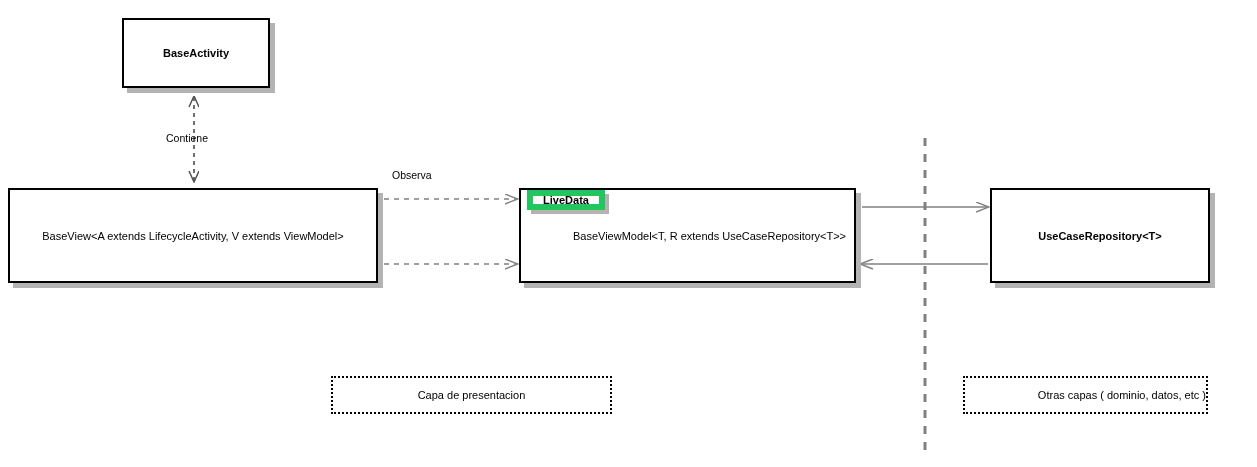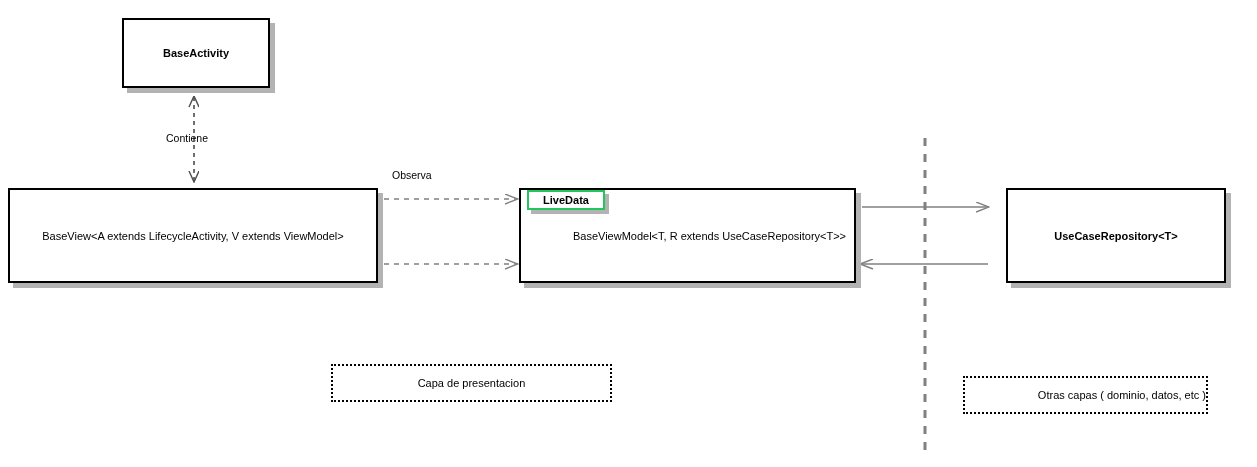--- a/index.html
+++ b/index.html
@@ -38,21 +38,21 @@
   }
   .uml-box.bold .box-label {
     font-weight: bold;
   }
 
   
   .tab-box {
     position: absolute;
     box-sizing: border-box;
     background: #ffffff;
-    border: 2px solid #22c55e;
+    border: 6px solid #22c55e;
     box-shadow: 4px 4px 0 0 #b3b3b3;
     display: flex;
     align-items: center;
     justify-content: center;
   }
   .tab-box .tab-label {
     font-size: 11px;
     font-weight: bold;
     color: #000000;
     white-space: nowrap;
@@ -136,34 +136,34 @@
   </div>
 
   <div class="uml-box" style="left:8px; top:188px; width:370px; height:95px;">
     <span class="box-label">BaseView&lt;A extends LifecycleActivity, V extends ViewModel&gt;</span>
   </div>
 
   <div class="uml-box" style="left:519px; top:188px; width:337px; height:95px;padding-left:44px;">
     <span class="box-label">BaseViewModel&lt;T, R extends UseCaseRepository&lt;T&gt;&gt;</span>
   </div>
 
-  <div class="uml-box bold" style="left:990px; top:188px; width:220px; height:95px;margin-left:16px;">
+  <div class="uml-box bold" style="left:990px; top:188px; width:220px; height:95px;">
     <span class="box-label">UseCaseRepository&lt;T&gt;</span>
   </div>
 
   <div class="tab-box" style="left:527px; top:190px; width:78px; height:20px;">
     <span class="tab-label">LiveData</span>
   </div>
 
   <div class="edge-label" style="left:166px; top:131px; width:60px;">Contiene</div>
 
   <div class="edge-label" style="left:392px; top:168px; width:110px;">Observa</div>
 
 
-  <div class="layer-box" style="left:331px; top:364px; width:281px; height:38px;">
+  <div class="layer-box" style="left:331px; top:376px; width:281px; height:38px;">
     <span class="layer-label">Capa de presentacion</span>
   </div>
 
   <div class="layer-box" style="left:963px; top:376px; width:245px; height:38px;justify-content:flex-end;">
     <span class="layer-label">Otras capas ( dominio, datos, etc )</span>
   </div>
 
 </div>
 
 </body></html>

